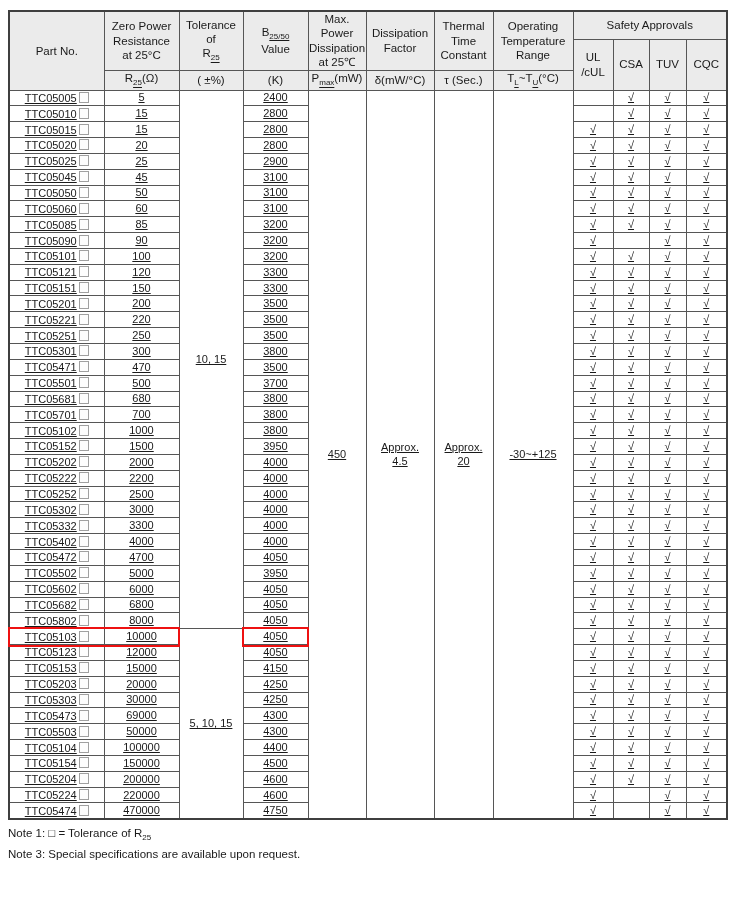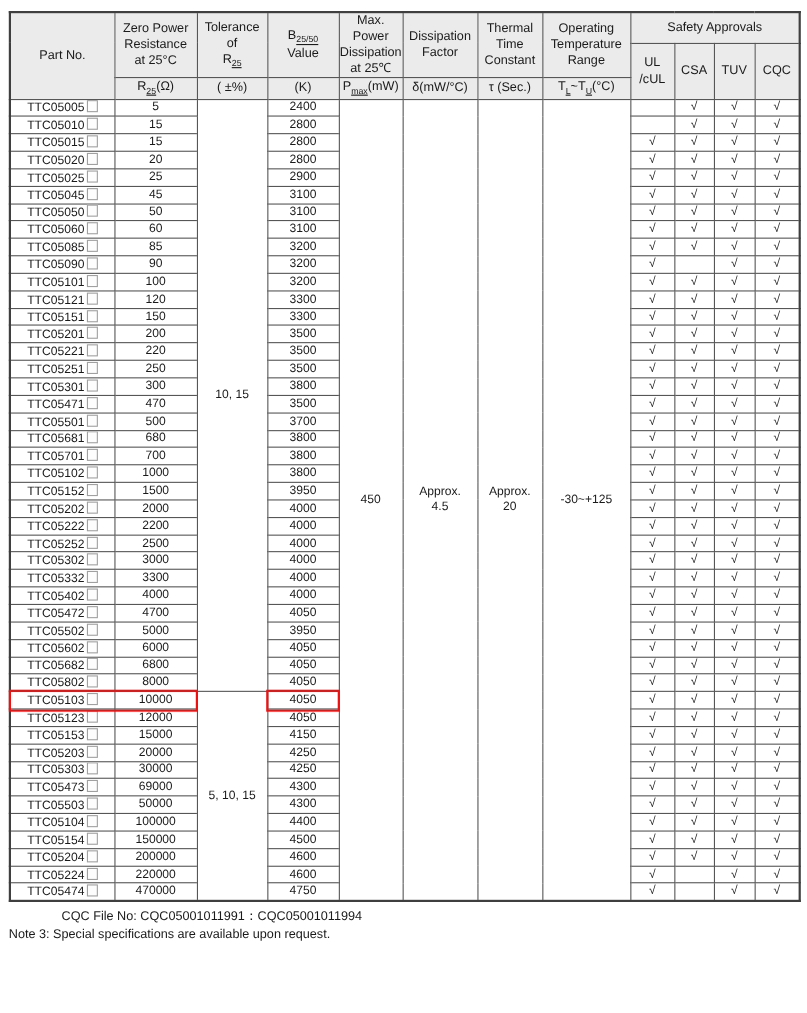--- a/index.html
+++ b/index.html
@@ -32,21 +32,21 @@
     font-weight: normal;
     font-size: 11.5px;
     line-height: 1.25;
     white-space: pre-line;
   }
   tr.hdr-a { height: 28px; }
   tr.hdr-b { height: 30px; }
   tr.hdr-c { height: 20px; }
   thead sub { font-size: 8px; text-decoration: underline; }
 
-  tbody tr { height: 15.85px; }
+  tbody tr { height: 15.85px; text-decoration: underline; }
   tbody td { line-height: 1; font-size: 11px; background: #ffffff; }
   td.merged { white-space: pre-line; line-height: 1.3; }
 
   .tol-box {
     display: inline-block;
     width: 8px; height: 9px;
     border: 1px solid #a0a0a0;
     margin-left: 2px;
     vertical-align: -1px;
     background: #fdfdfd;
@@ -533,16 +533,16 @@
             <td></td>
             <td>√</td>
             <td>√</td>
           </tr>
         </tbody>
     </table>
   <div class="hl-box" style="border-color: rgb(238, 17, 17); left: 0px; top: 616.688px; width: 172px; height: 19.8438px;"></div>
       <div class="hl-box" style="border-color: rgb(238, 17, 17); left: 234px; top: 616.688px; width: 67px; height: 19.8438px;"></div>
     </div>
   <div class="notes">
-      <div class="line indent">CQC File No: CQC05001011991：CQC05001011994</div>
+      <div class="line">Note 1: □ = Tolerance of R<sub>25</sub></div>
       <div class="line">Note 3: Special specifications are available upon request.</div>
     </div>
 </div>
 
 </body></html>

